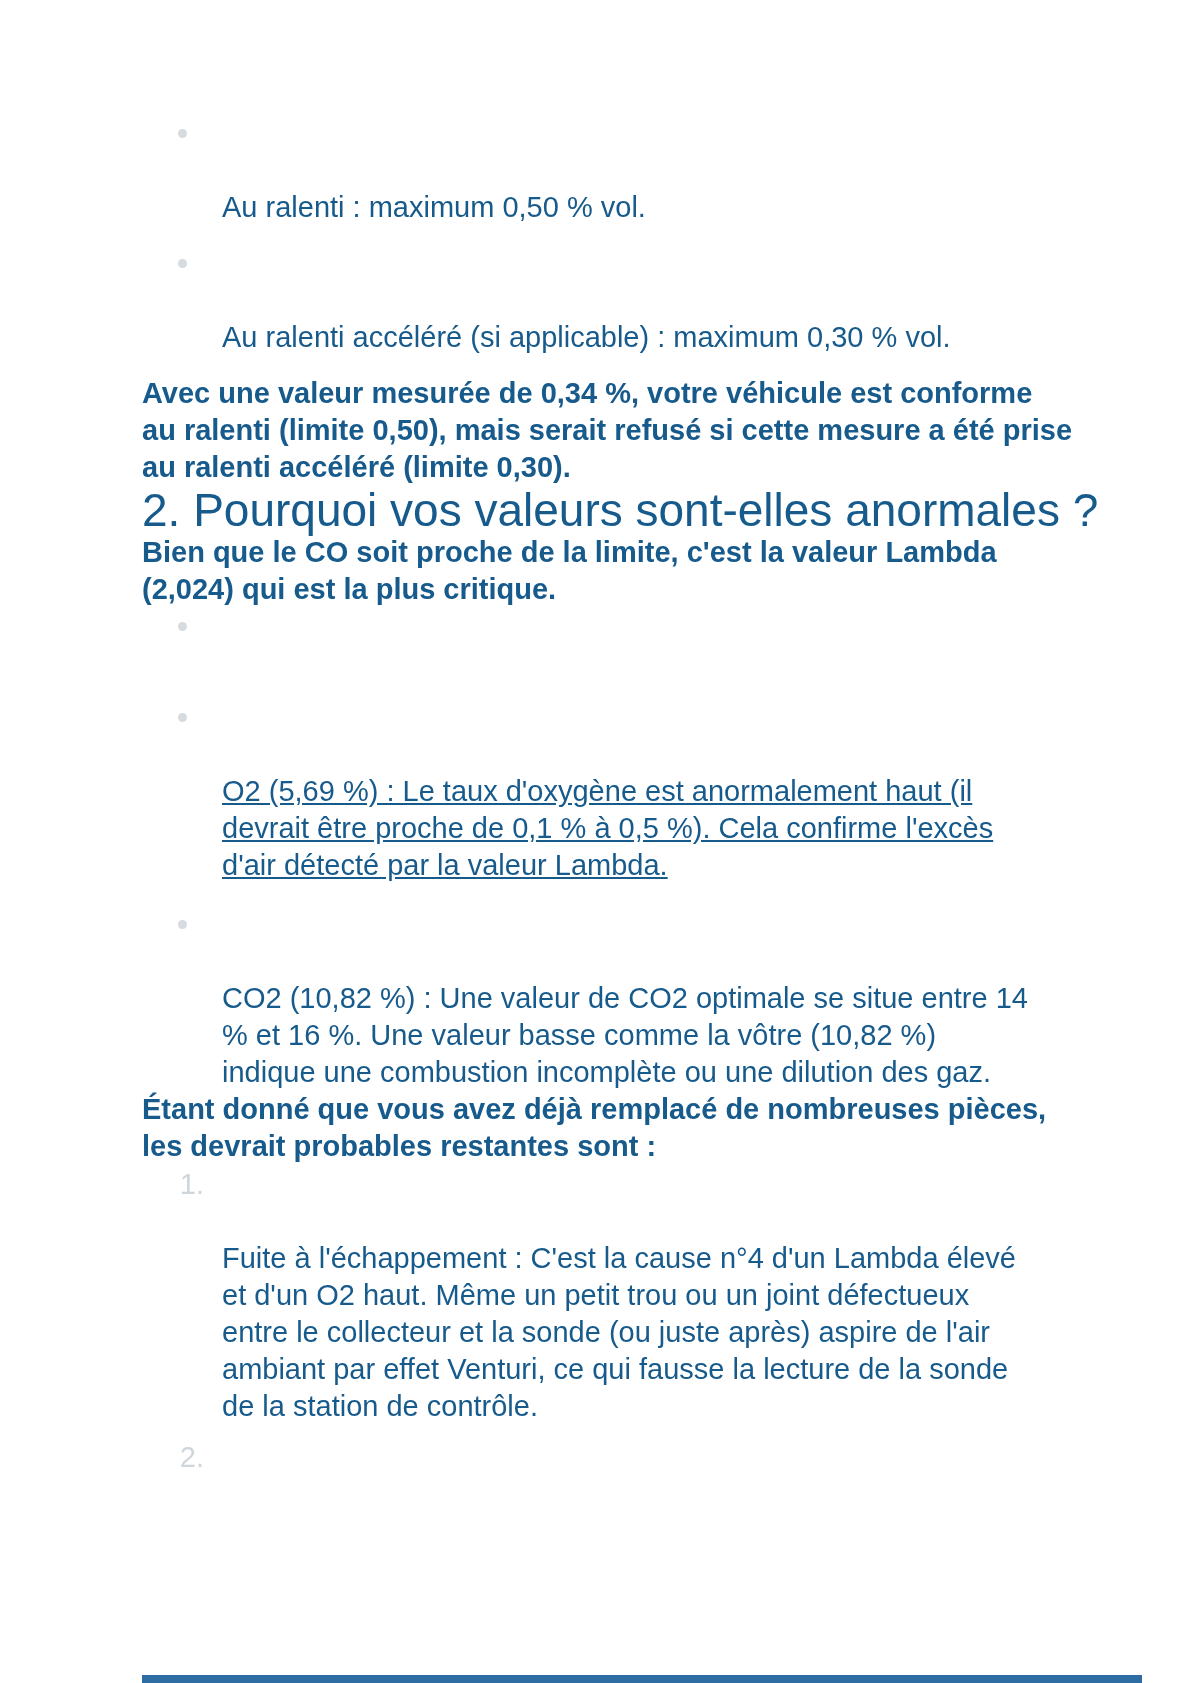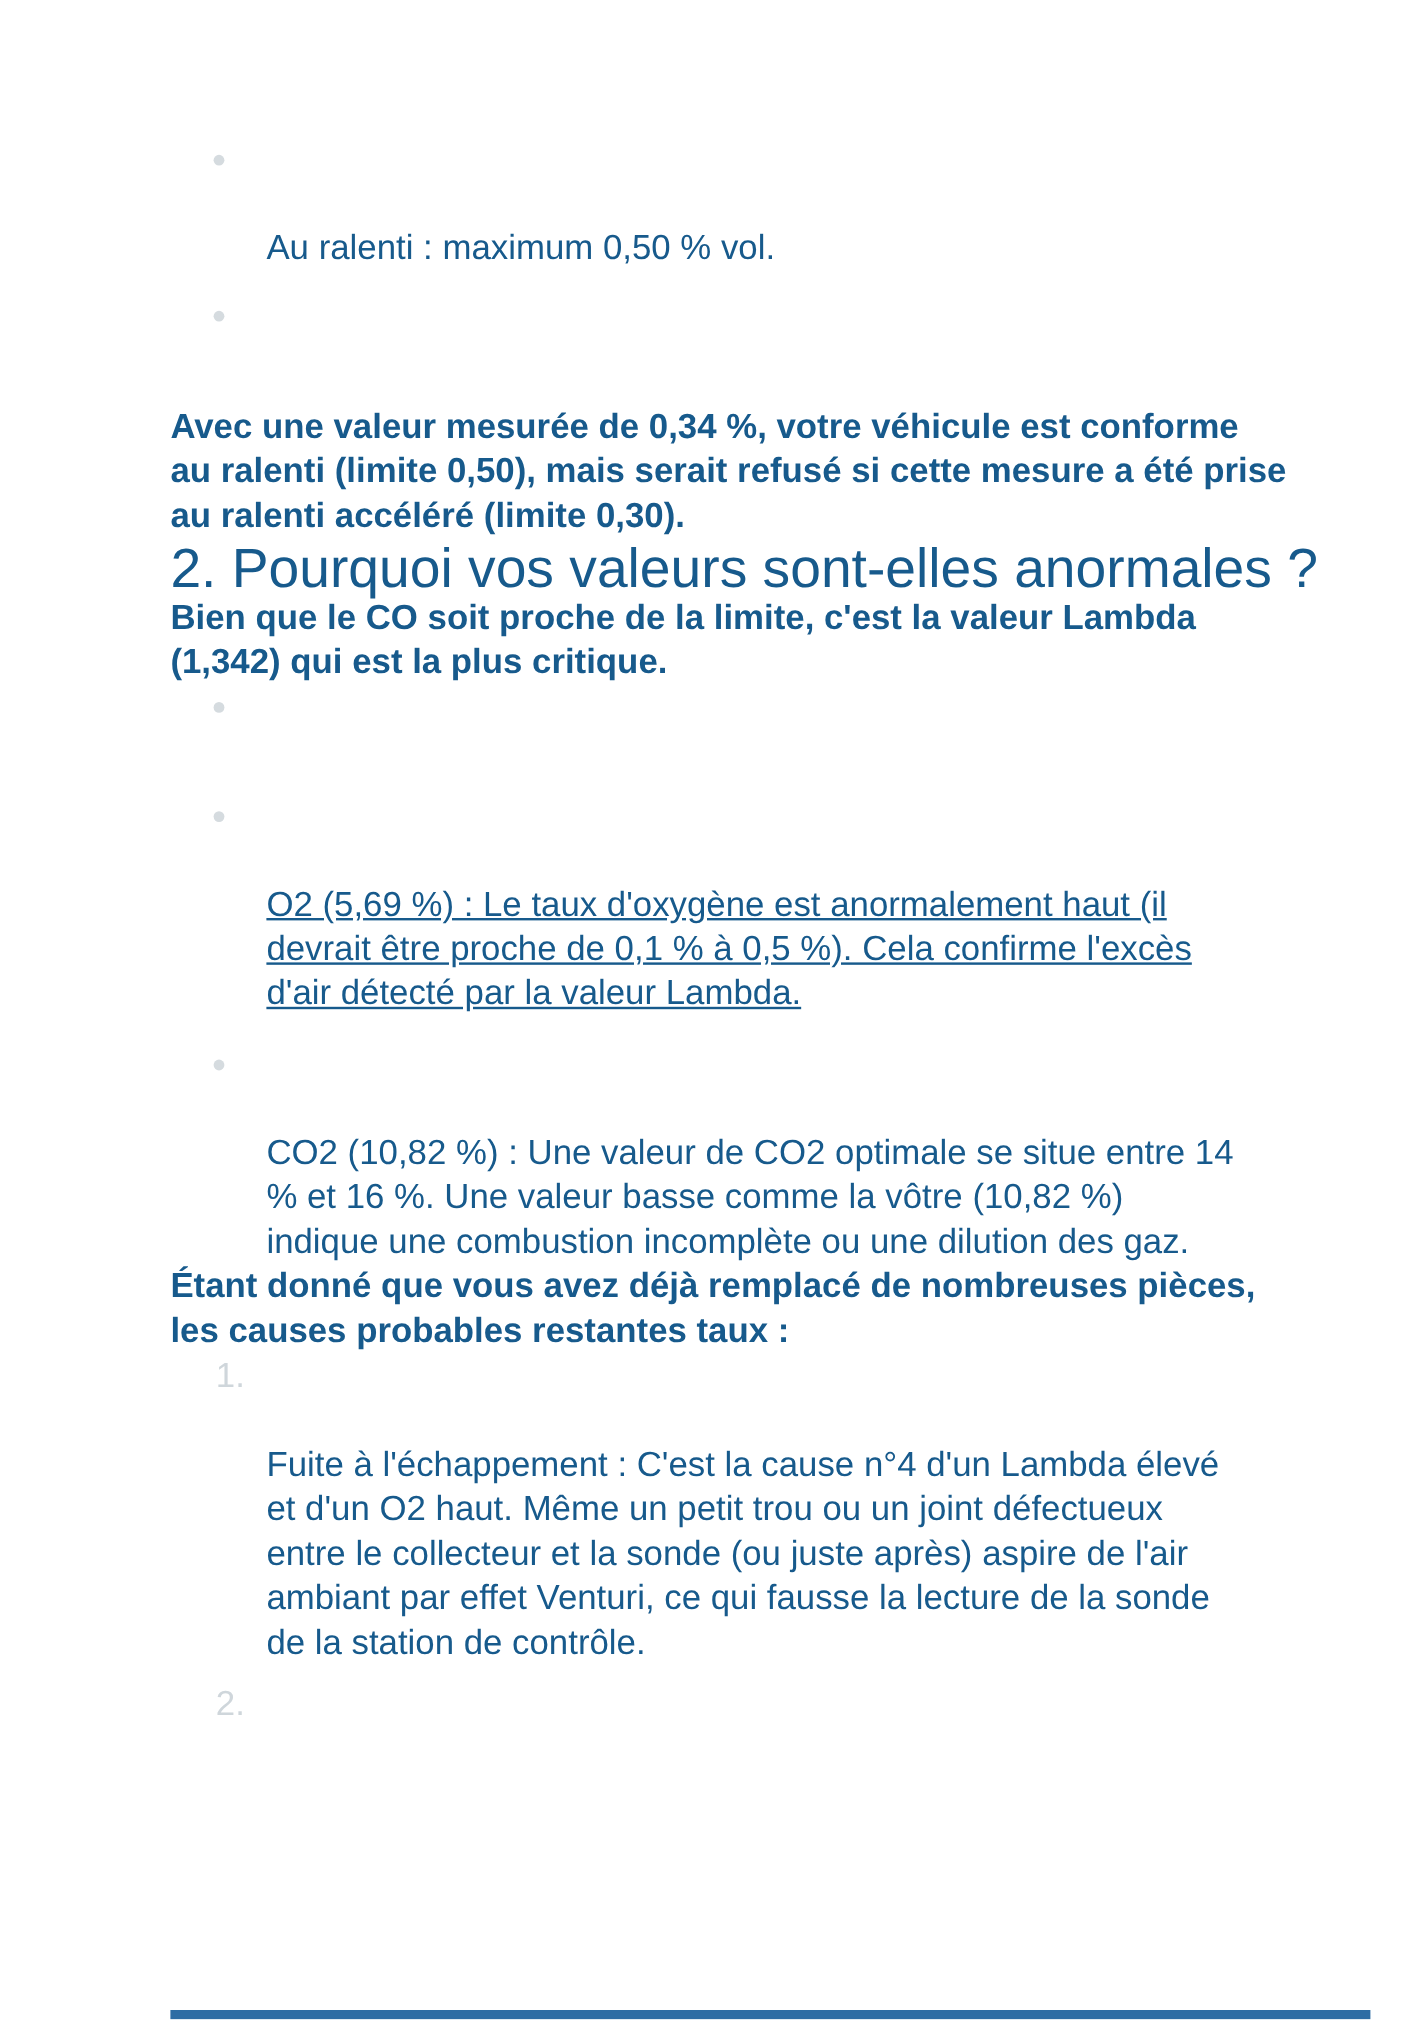--- a/index.html
+++ b/index.html
@@ -81,48 +81,49 @@
 
 <div class="page">
   <div class="content">
 
     <div class="list-item">
       <span class="bullet-dot"></span>
       <span>Au ralenti : maximum 0,50 % vol.</span>
     </div>
     <div class="list-item mt19">
       <span class="bullet-dot"></span>
+      <span>Au ralenti accéléré (si applicable) : maximum 0,30 % vol.</span>
     </div>
 
     <p class="para mt19">Avec une valeur mesurée de 0,34 %, votre véhicule est conforme
 au ralenti (limite 0,50), mais serait refusé si cette mesure a été prise
 au ralenti accéléré (limite 0,30).</p>
 
     <h2 class="section-heading h2-spacer">2. Pourquoi vos valeurs sont-elles anormales ?</h2>
     <p class="para">Bien que le CO soit proche de la limite, c'est la valeur Lambda
-(1,342) qui est la plus critique.</p>
+(2,024) qui est la plus critique.</p>
 
     <div class="list-item">
       <span class="bullet-dot"></span>
     </div>
     <div class="list-item mt17">
       <span class="bullet-dot"></span>
       <span>O2 (5,69 %) : Le taux d'oxygène est anormalement haut (il
 devrait être proche de 0,1 % à 0,5 %). Cela confirme l'excès
 d'air détecté par la valeur Lambda.</span>
     </div>
     <div class="list-item mt22">
       <span class="bullet-dot"></span>
       <span>CO2 (10,82 %) : Une valeur de CO2 optimale se situe entre 14
 % et 16 %. Une valeur basse comme la vôtre (10,82 %)
 indique une combustion incomplète ou une dilution des gaz.</span>
     </div>
 
     <p class="para">Étant donné que vous avez déjà remplacé de nombreuses pièces,
-les causes probables restantes taux :</p>
+les devrait probables restantes sont :</p>
 
     <div class="list-item mt1">
       <span class="num-marker">1.</span>
       <span>Fuite à l'échappement : C'est la cause n°4 d'un Lambda élevé
 et d'un O2 haut. Même un petit trou ou un joint défectueux
 entre le collecteur et la sonde (ou juste après) aspire de l'air
 ambiant par effet Venturi, ce qui fausse la lecture de la sonde
 de la station de contrôle.</span>
     </div>
     <div class="list-item mt14">

